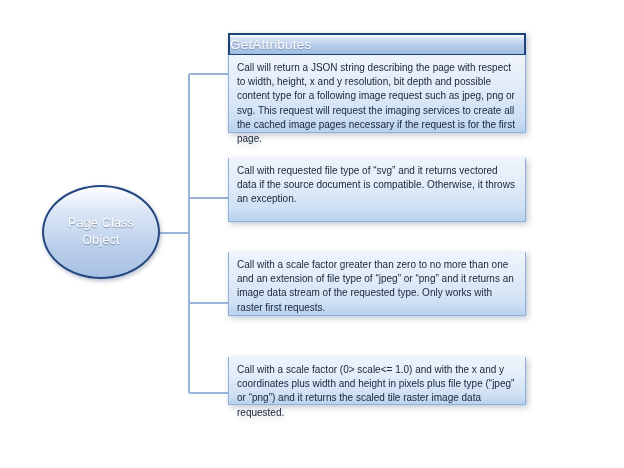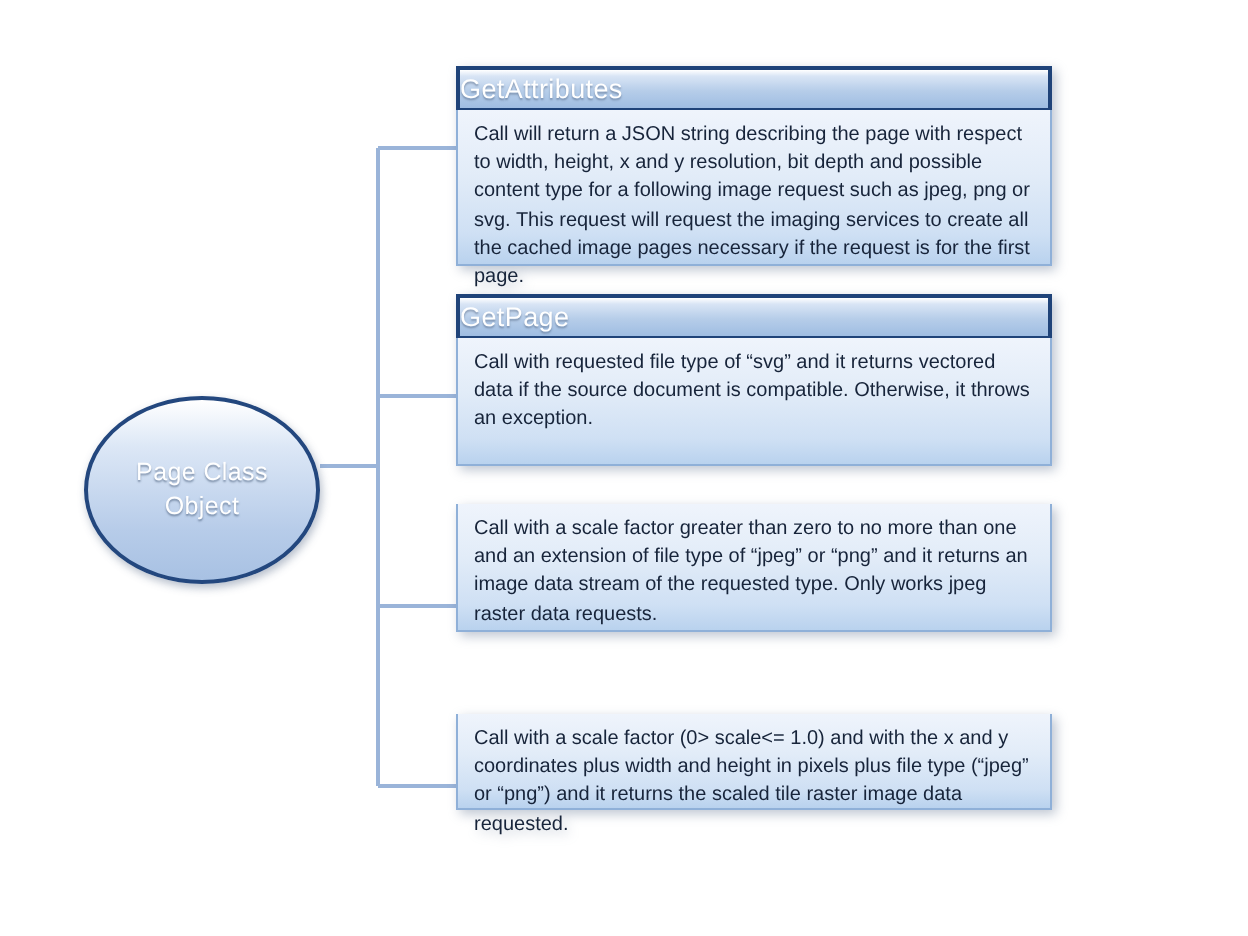--- a/index.html
+++ b/index.html
@@ -26,21 +26,21 @@
     top: 0;
     width: 624px;
     height: 468px;
     pointer-events: none;
   }
 
   
   .ellipse-node {
     position: absolute;
     left: 42px;
-    top: 198px;
+    top: 185px;
     width: 118px;
     height: 94px;
     border-radius: 50%;
     border: 2px solid #23477e;
     background: linear-gradient(to bottom, #ffffff 0%, #dce7f6 26%, #b7cce9 72%, #a8c1e3 100%);
     box-shadow: 1px 2px 4px rgba(80,100,130,0.42);
     display: flex;
     align-items: center;
     justify-content: center;
     box-sizing: border-box;
@@ -93,21 +93,21 @@
     line-height: 14.2px;
     text-align: left;
     white-space: pre-line;
   }
 
   
   #box-getattributes  { top: 33px; }
   #box-getattributes .box-body { height: 78px; }
 
   #box-getpage        { top: 147px; }
-  #box-getpage .box-body { height: 64px; }
+  #box-getpage .box-body { height: 64px; margin-top: 11px; }
 
   #box-getscaledpage  { top: 252px; }
   #box-getscaledpage .box-body { height: 64px; }
 
   #box-gettile        { top: 357px; }
   #box-gettile .box-body { height: 48px; }
 </style>
 </head>
 <body>
 
@@ -135,31 +135,28 @@
   <div class="box" id="box-getattributes">
     <div class="box-header">
       <span class="box-title">GetAttributes</span>
     </div>
     <div class="box-body">
       <div class="box-text">Call will return a JSON string describing the page with respect to width, height,  x and y resolution, bit depth and possible content type for a following image request such as jpeg, png or svg. This request will request the  imaging services to create all the cached image pages necessary if the request is for the first page.</div>
     </div>
   </div>
 
   <div class="box" id="box-getpage">
-    <div class="box-header">
-      <span class="box-title">GetPage</span>
-    </div>
     <div class="box-body">
       <div class="box-text">Call with requested file type of “svg” and it returns vectored data if the source document  is compatible. Otherwise, it throws  an exception.</div>
     </div>
   </div>
 
   <div class="box" id="box-getscaledpage">
     <div class="box-body">
-      <div class="box-text">Call with a scale factor greater than zero  to no more than one and an extension of file type of “jpeg” or “png” and it returns  an image data stream of the requested type.  Only works jpeg raster data requests.</div>
+      <div class="box-text">Call with a scale factor greater than zero  to no more than one and an extension of file type of “jpeg” or “png” and it returns  an image data stream of the requested type.  Only works with raster first requests.</div>
     </div>
   </div>
 
   <div class="box" id="box-gettile">
     <div class="box-body">
       <div class="box-text">Call with a scale factor (0&gt; scale&lt;= 1.0) and with the x and y coordinates plus width and height in pixels plus file type (“jpeg” or “png”) and  it returns the scaled tile raster image data requested.</div>
     </div>
   </div>
 
 </div>

